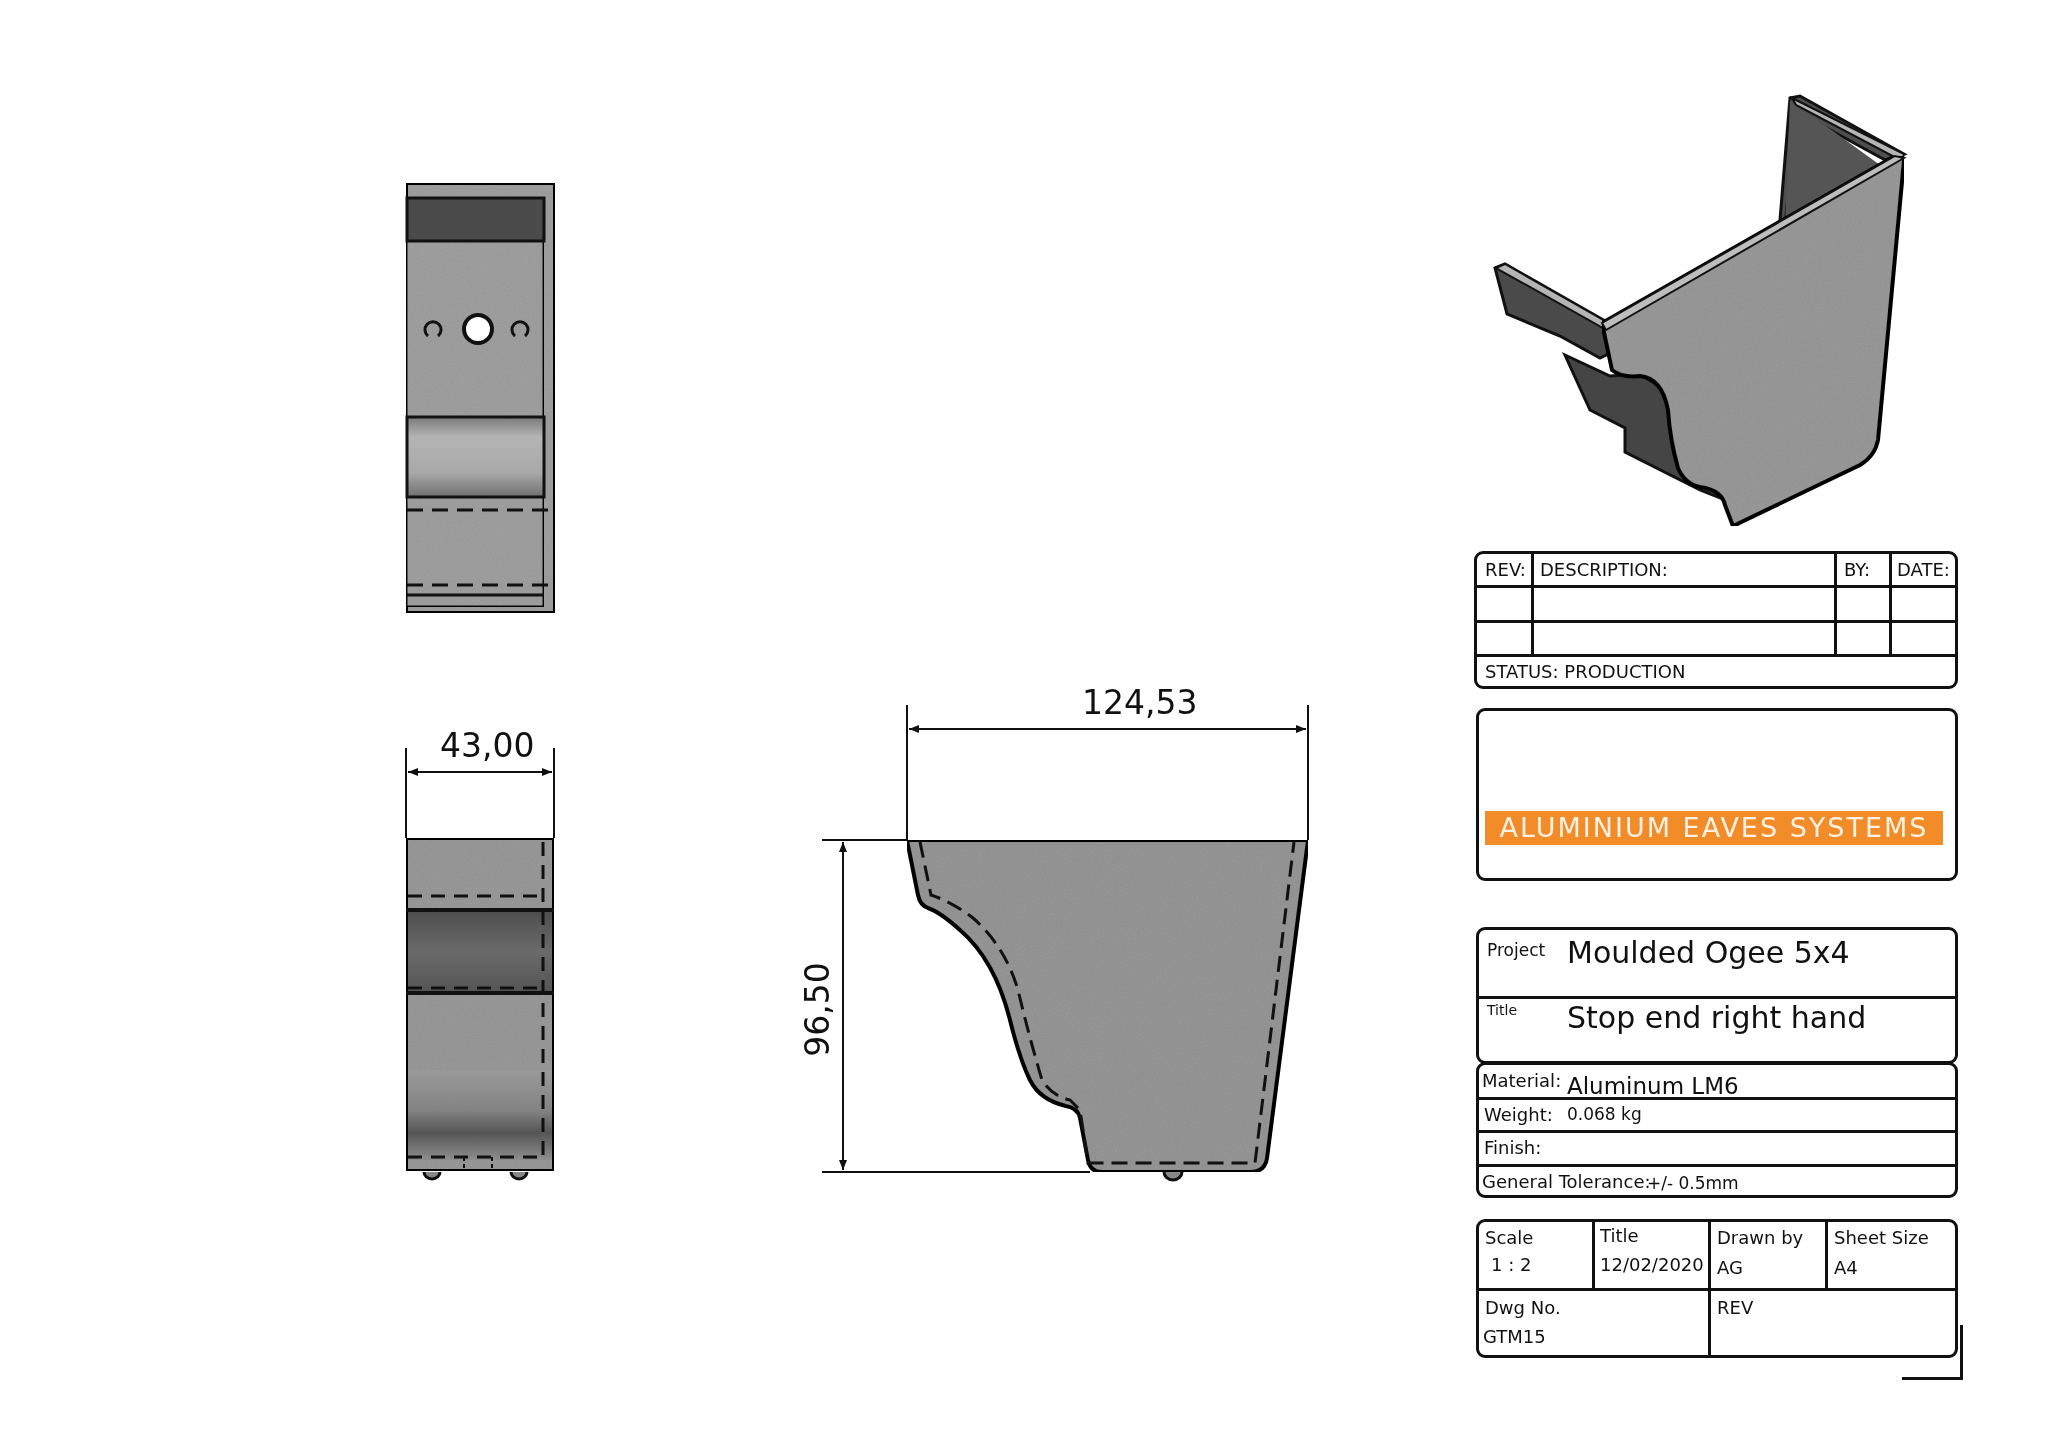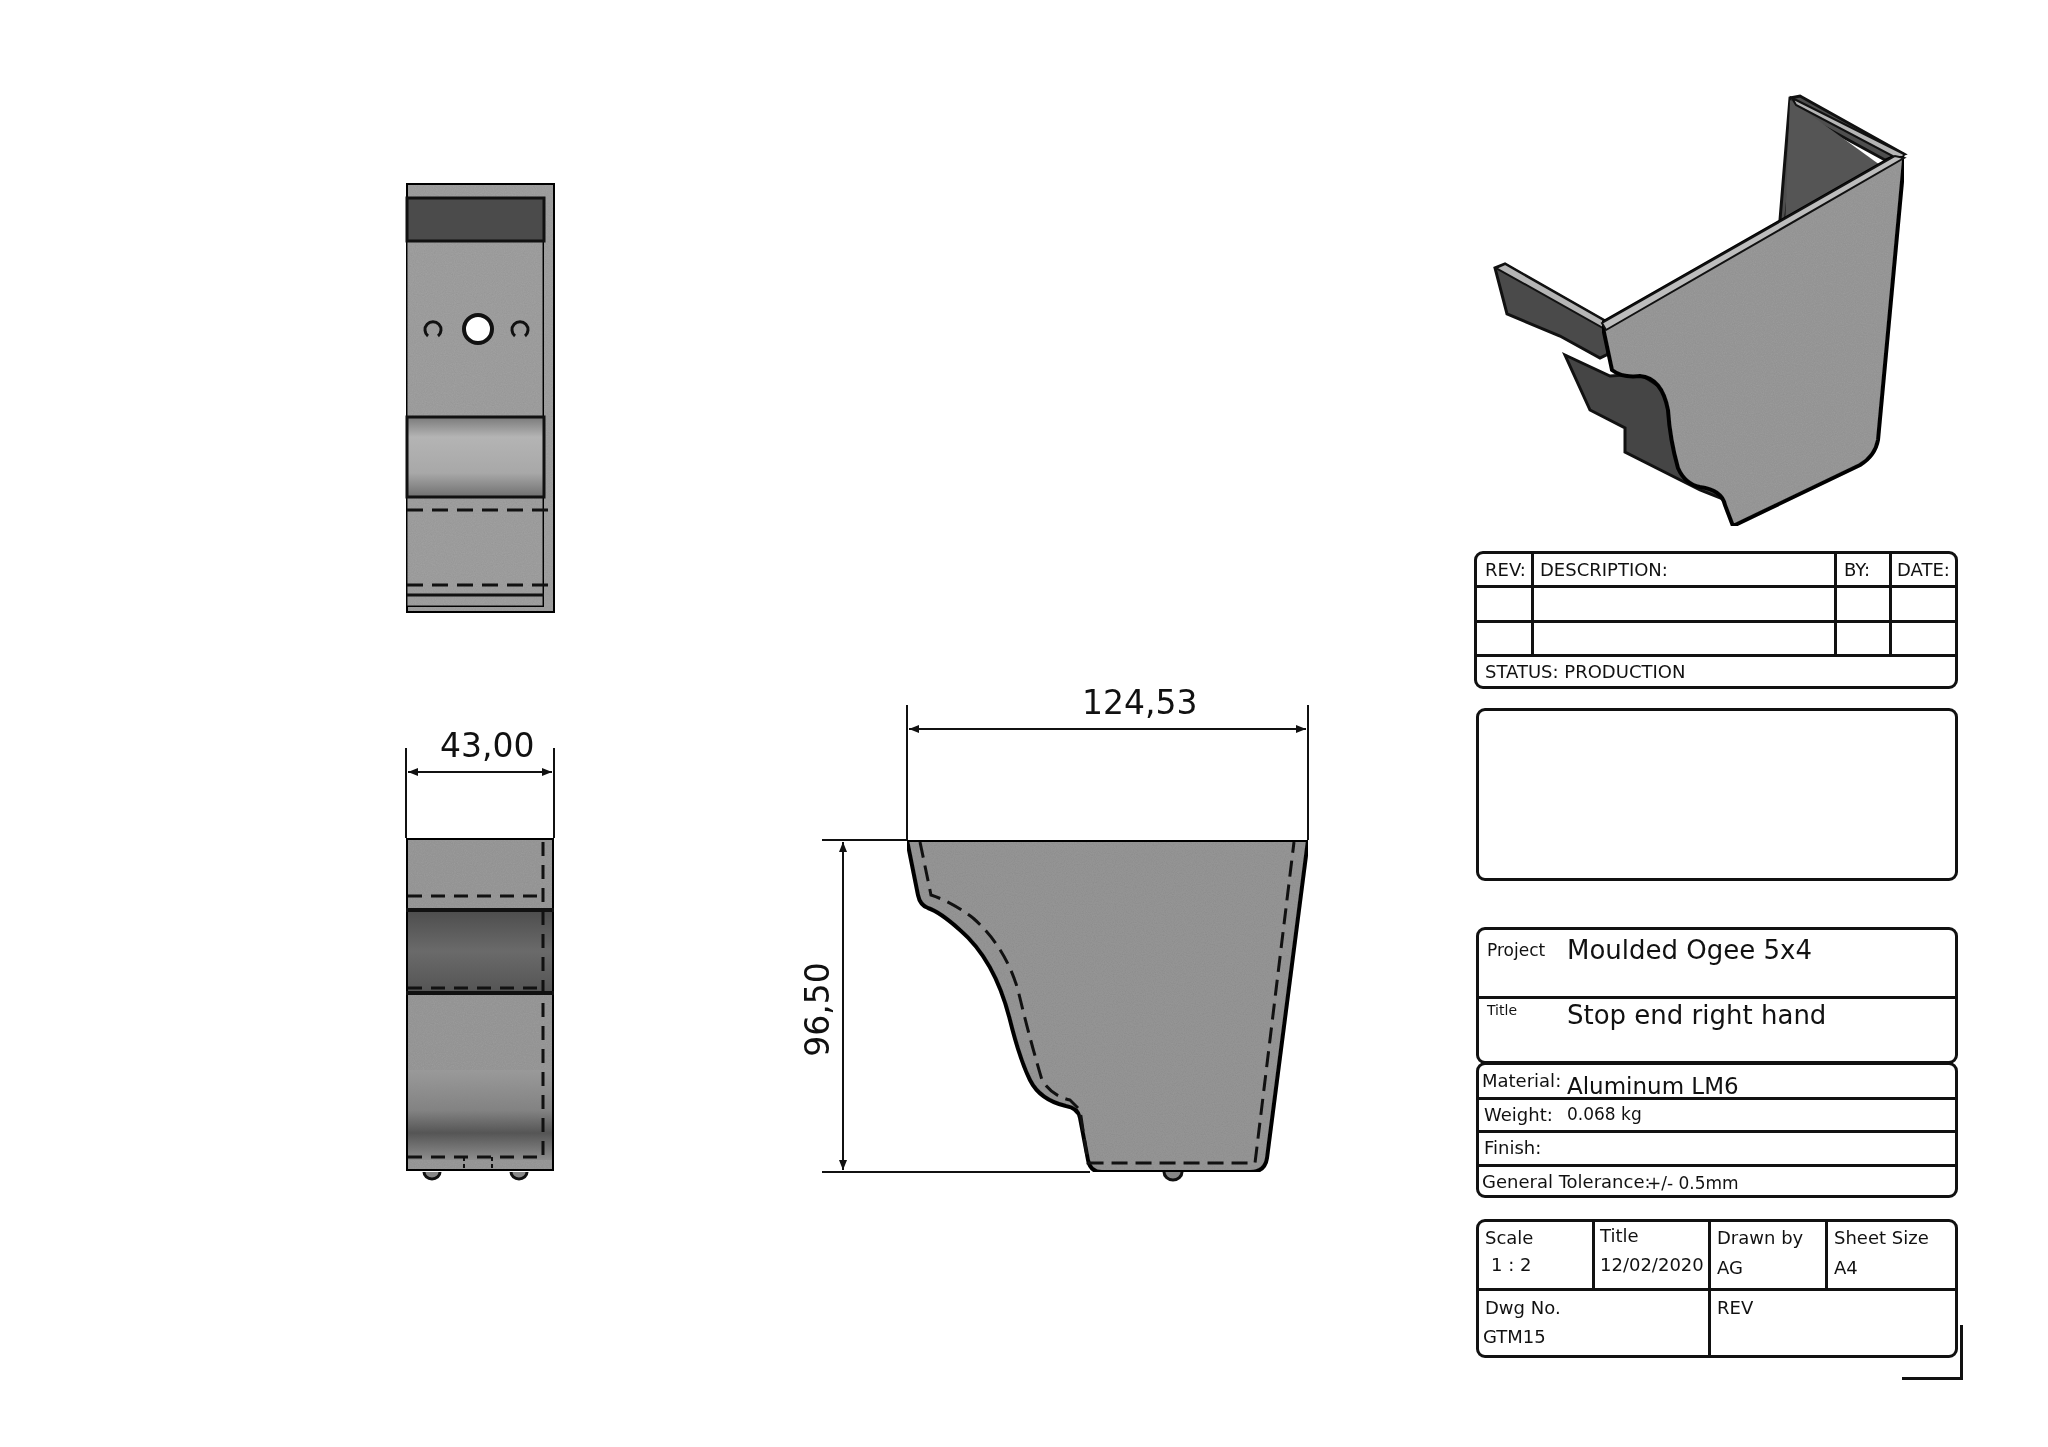--- a/index.html
+++ b/index.html
@@ -1,20 +1,20 @@
 <!DOCTYPE html>
 <html><head>
 <meta charset="utf-8">
 <style>
   html, body { margin: 0; padding: 0; background: #ffffff; }
   body { width: 2048px; height: 1447px; position: relative; overflow: hidden; font-family: "DejaVu Sans", sans-serif; color: #111; }
   svg.drawing { position: absolute; left: 0; top: 0; }
   .box { position: absolute; border: 3px solid #111; border-radius: 9px; box-sizing: border-box; background: #fff; }
   .cell-text { position: absolute; font-size: 18px; color: #111; white-space: nowrap; }
-  .cell-big { font-size: 26px; }
+  .cell-big { font-size: 30px; }
   .hline { position: absolute; height: 3px; background: #111; }
   .vline { position: absolute; width: 3px; background: #111; }
   .dim-text { position: absolute; font-size: 33px; color: #111; white-space: nowrap; font-family: "DejaVu Sans", sans-serif; }
   .logo-alu { position: absolute; font-family: "DejaVu Sans", sans-serif; font-weight: bold; font-size: 64px; letter-spacing: 4px; line-height: 1; }
   .logo-band { position: absolute; background: #f28c28; color: #fdf1e3; font-family: "DejaVu Sans", sans-serif; font-size: 27px; letter-spacing: 2px; text-align: center; line-height: 34px; white-space: nowrap; }
 </style>
 </head>
 <body>
 
 <svg class="drawing" width="2048" height="1447" viewBox="0 0 2048 1447">
@@ -127,20 +127,21 @@
   <div class="vline" style="left:357px; top:0; height:101px;"></div>
   <div class="vline" style="left:412px; top:0; height:101px;"></div>
   <div class="cell-text" style="left:8px; top:5px;">REV:</div>
   <div class="cell-text" style="left:63px; top:5px;">DESCRIPTION:</div>
   <div class="cell-text" style="left:367px; top:5px;">BY:</div>
   <div class="cell-text" style="left:420px; top:5px;">DATE:</div>
   <div class="cell-text" style="left:8px; top:107px;">STATUS: PRODUCTION</div>
 </div>
 
 <div class="box" style="left:1476px; top:708px; width:482px; height:173px;">
+  <div class="logo-band" style="left:6px; top:100px; width:458px; height:34px;">ALUMINIUM EAVES SYSTEMS</div>
 </div>
 
 <div class="box" style="left:1476px; top:903px; width:482px; height:137px;margin-top:24px;">
   <div class="hline" style="left:0; top:66px; width:100%;"></div>
   <div class="cell-text" style="left:8px; top:10px; font-size:17px;">Project</div>
   <div class="cell-text cell-big" style="left:88px; top:5px;">Moulded Ogee 5x4</div>
   <div class="cell-text" style="left:8px; top:72px; font-size:14px;">Title</div>
   <div class="cell-text cell-big" style="left:88px; top:70px;">Stop end right hand</div>
 </div>
 

